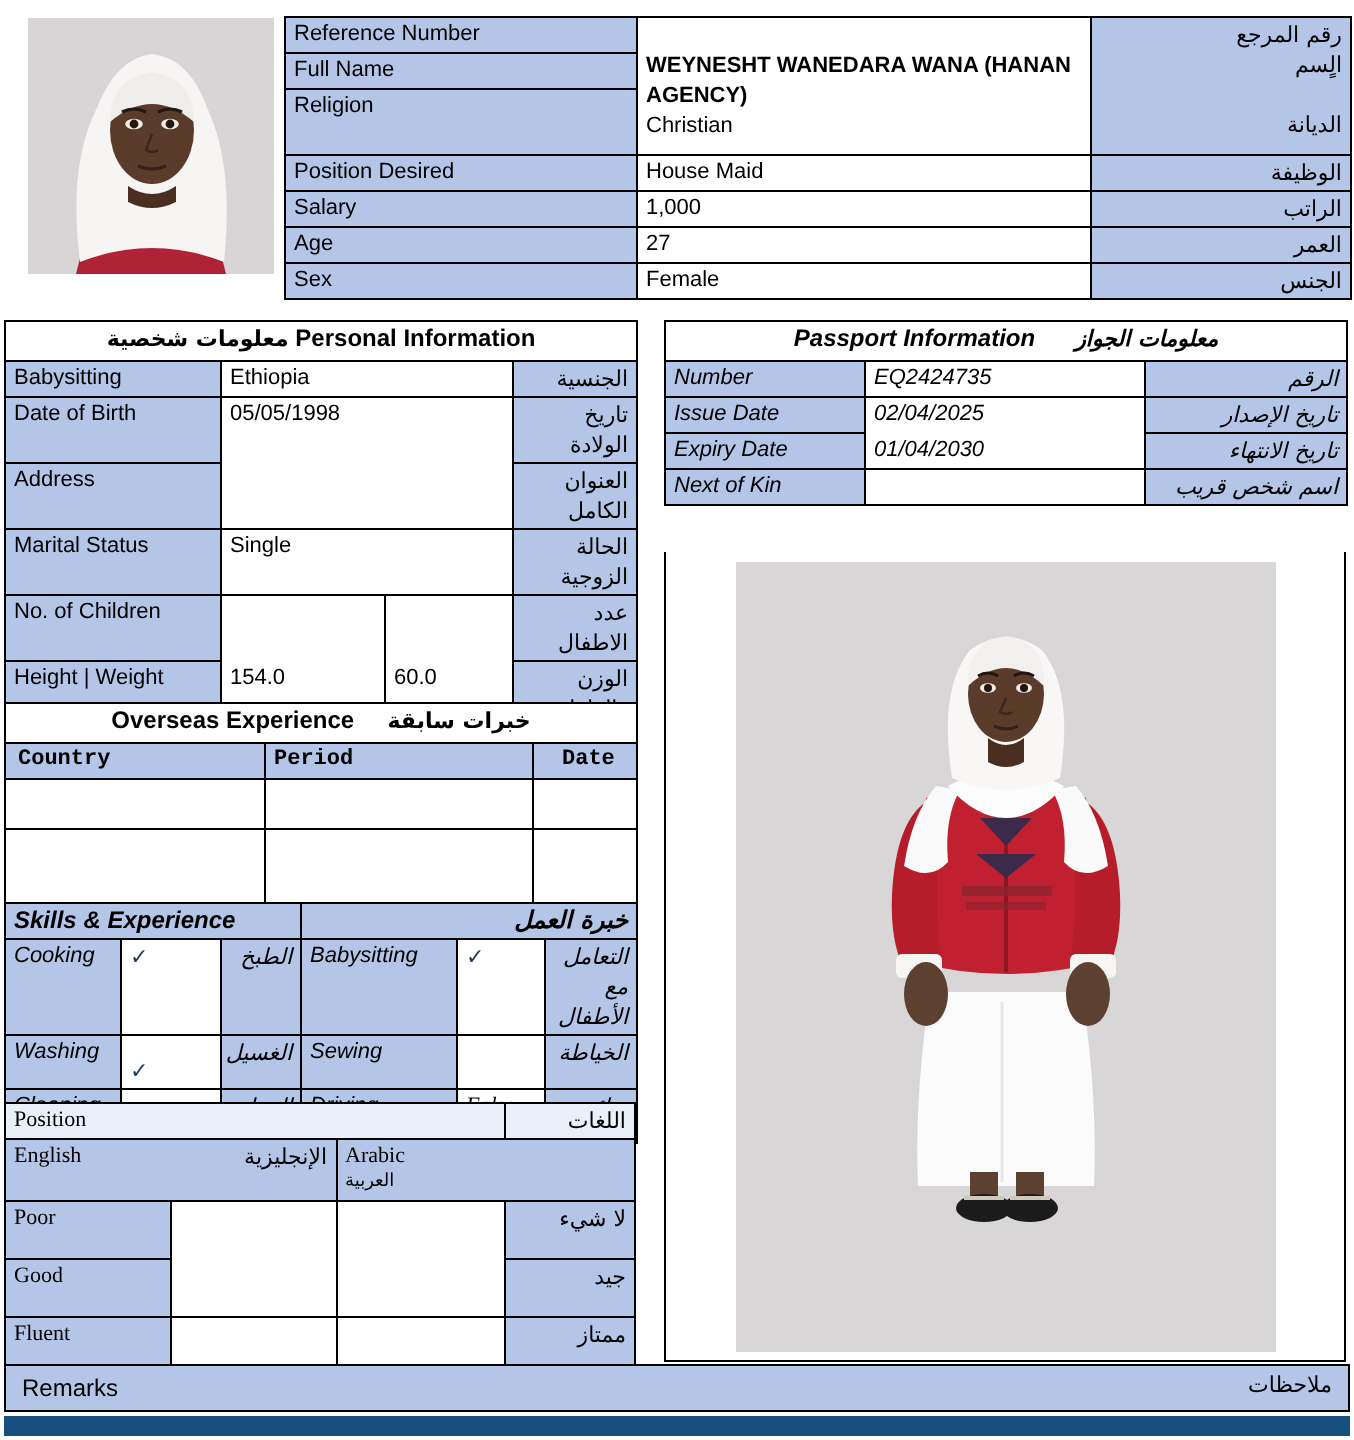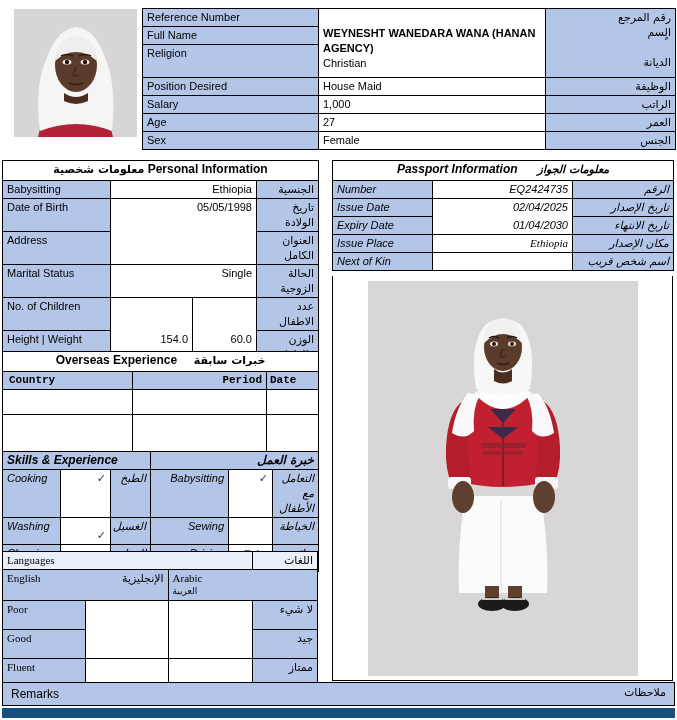--- a/index.html
+++ b/index.html
@@ -33,21 +33,21 @@
   }
   .lbl   { background: #b4c6e7; }
   .val   { background: #ffffff; }
   .blank { background: #ffffff; }
   .ar {
     text-align: right;
     direction: rtl;
     font-family: "DejaVu Sans", sans-serif;
     font-size: 11px;
   }
-  .ctr { text-align: right; }
+  .ctr { text-align: left; }
 
   
   .photo-portrait {
     position: absolute;
     left: 14px;
     top: 9px;
     width: 123px;
     height: 128px;
     background: #d8d5d6;
     overflow: hidden;
@@ -287,21 +287,21 @@
     <tr class="banner">
       <td colspan="3">
         <span>Overseas Experience</span>
         &nbsp;&nbsp;&nbsp;
         <span class="ar">خبرات سابقة</span>
       </td>
     </tr>
     <tr>
       <td class="lbl ctr serif" style="text-align:left;padding-left:6px;">Country</td>
       <td class="lbl ctr serif">Period</td>
-      <td class="lbl ctr serif" style="text-align:left;padding-left:3px;">Date</td>
+      <td class="lbl ctr serif" style="text-align:left;padding-left:14px;">Date</td>
     </tr>
     <tr>
       <td class="blank" style="height:22px"></td>
       <td class="blank"></td>
       <td class="blank"></td>
     </tr>
     <tr>
       <td class="blank" style="height:39px"></td>
       <td class="blank"></td>
       <td class="blank"></td>
@@ -355,21 +355,21 @@
 
 <table class="tbl" style="left:2px; top:551px; width:316px;">
   <colgroup>
       <col style="width:82px">
       <col style="width:82px">
       <col style="width:84px">
       <col style="width:64px">
     </colgroup>
   <tbody>
     <tr>
-      <td class="lbl serif-lt" colspan="3" style="background:#eaf0f9;">Languages</td>
+      <td class="lbl serif-lt" colspan="3" style="background:#eaf0f9;">Position</td>
       <td class="lbl ar" style="background:#eaf0f9;">اللغات</td>
     </tr>
 
     <tr>
       <td class="lbl serif-lt" colspan="2" style="height:28px">
         <span>English</span>
         <span class="ar" style="float:right">الإنجليزية</span>
       </td>
       <td class="lbl serif-lt" colspan="2">
         <div>Arabic</div>
@@ -417,25 +417,20 @@
     </tr>
     <tr>
       <td class="lbl">Issue Date</td>
       <td class="val ctr" style="border-bottom:none">02/04/2025</td>
       <td class="lbl ar">تاريخ الإصدار</td>
     </tr>
     <tr>
       <td class="lbl">Expiry Date</td>
       <td class="val ctr" style="border-top:none">01/04/2030</td>
       <td class="lbl ar">تاريخ الانتهاء</td>
-    </tr>
-    <tr>
-      <td class="lbl">Issue Place</td>
-      <td class="val ctr serif-lt">Ethiopia</td>
-      <td class="lbl ar">مكان الإصدار</td>
     </tr>
     <tr>
       <td class="lbl">Next of Kin</td>
       <td class="val ctr"></td>
       <td class="lbl ar">اسم شخص قريب</td>
     </tr>
   </tbody>
 </table>
 
 <div class="photo-frame-right"></div>

